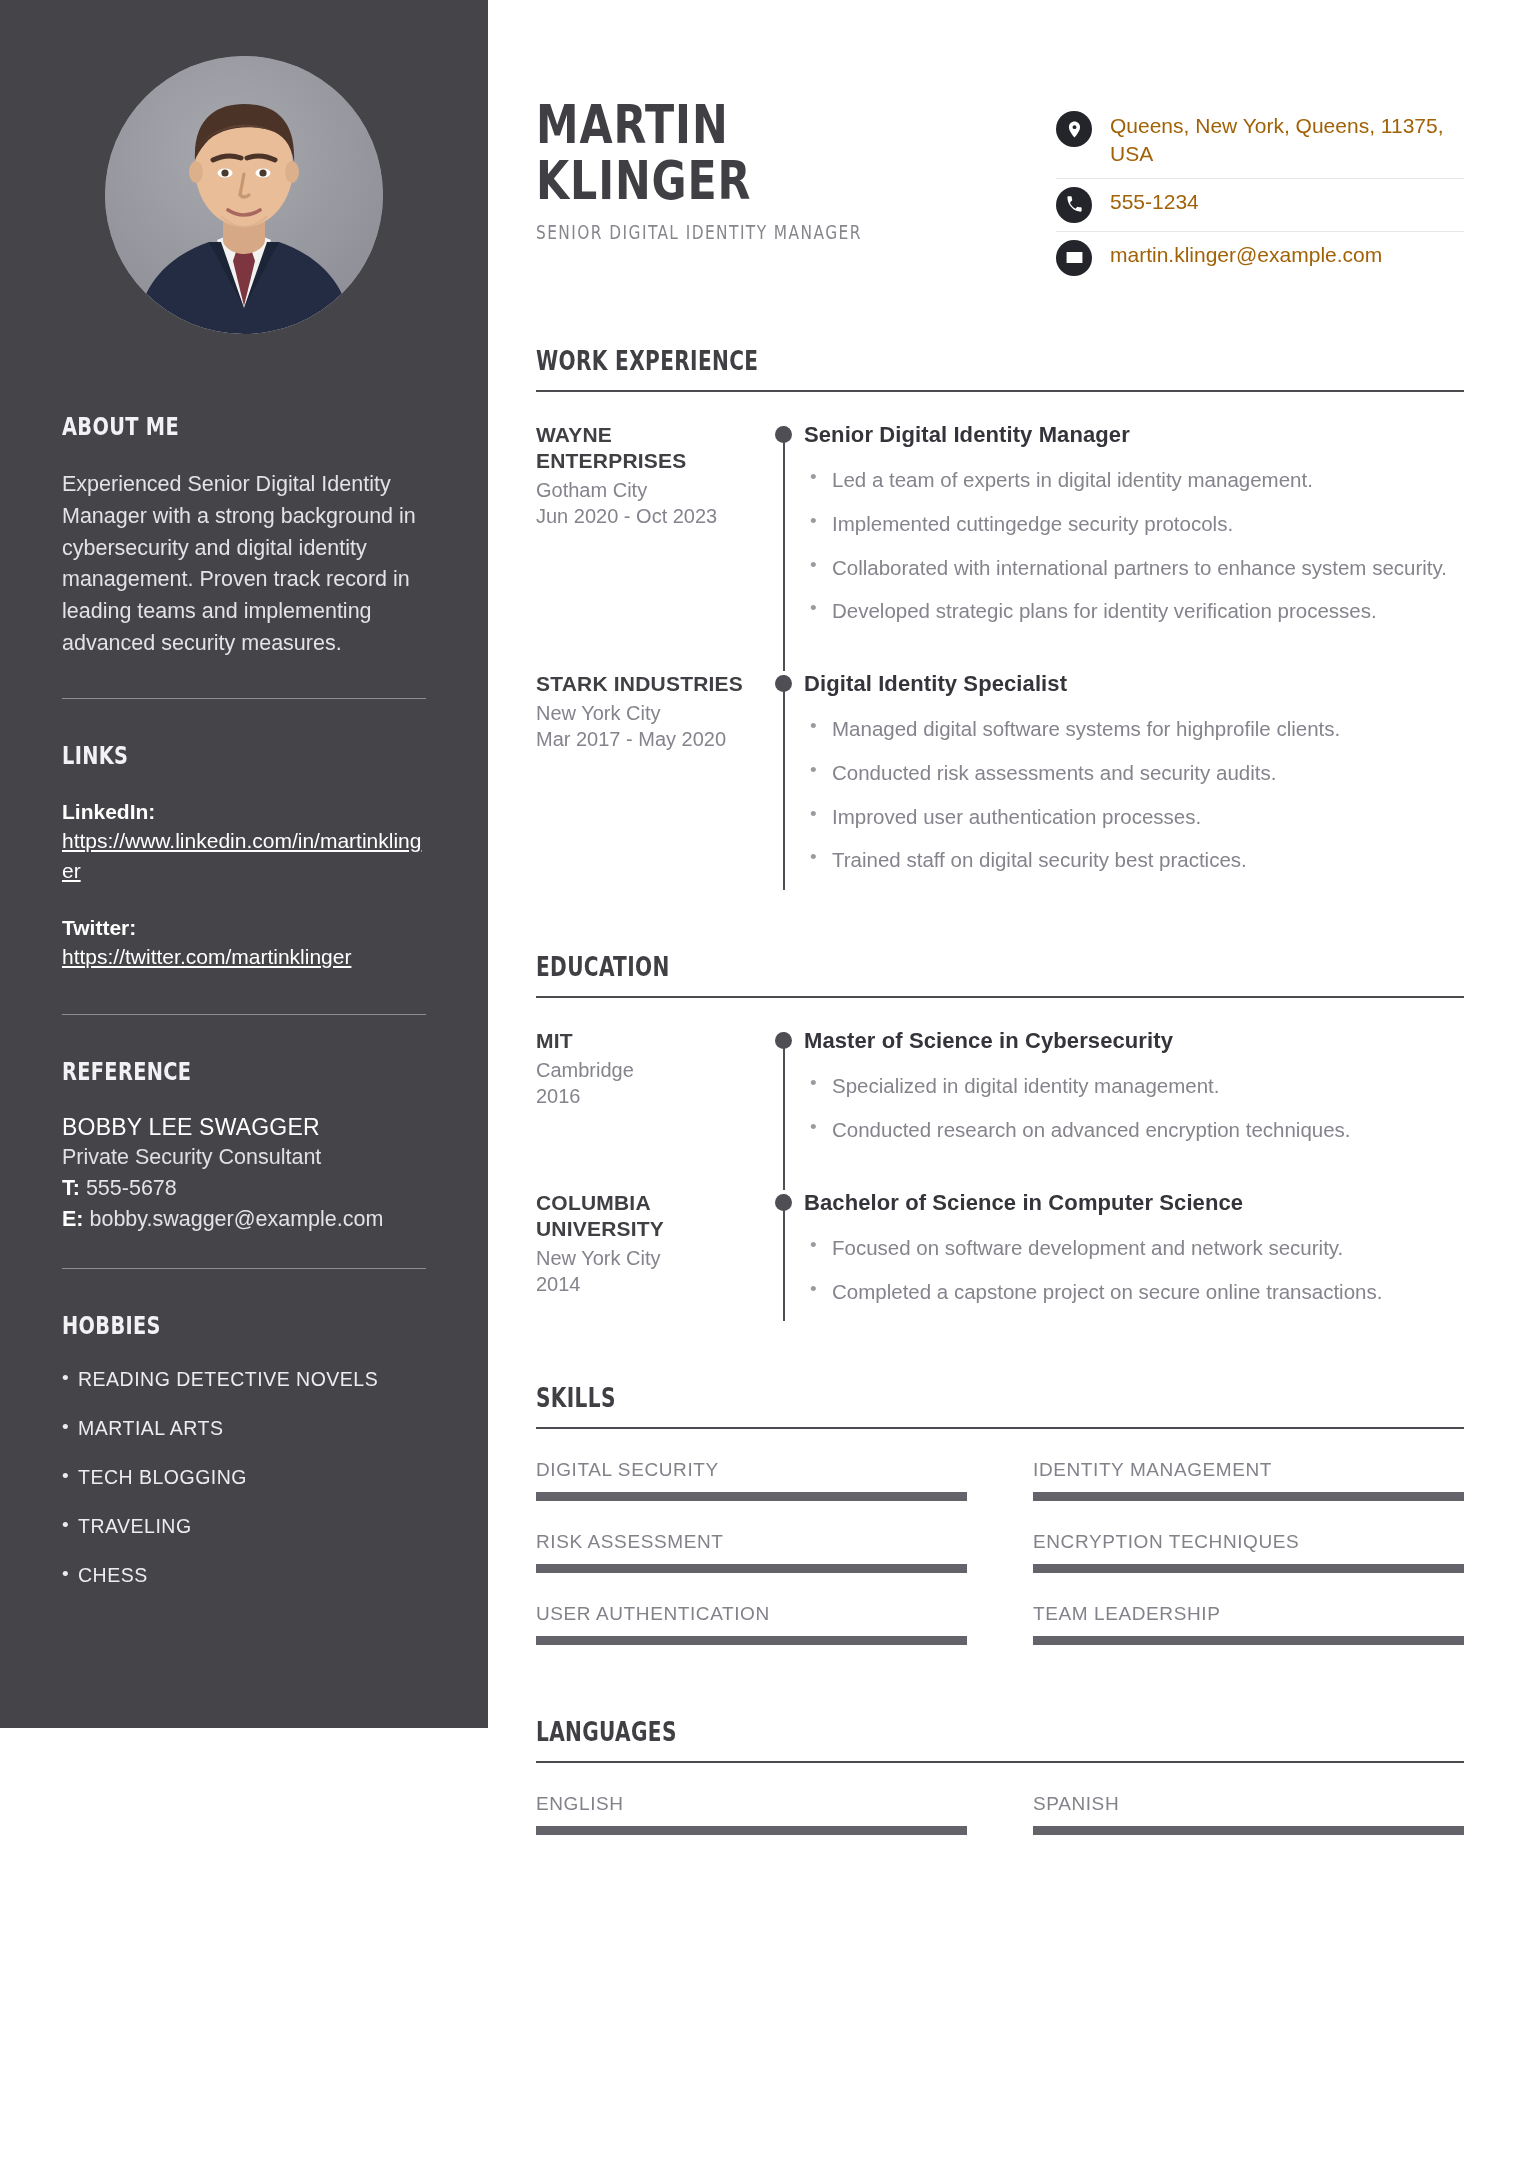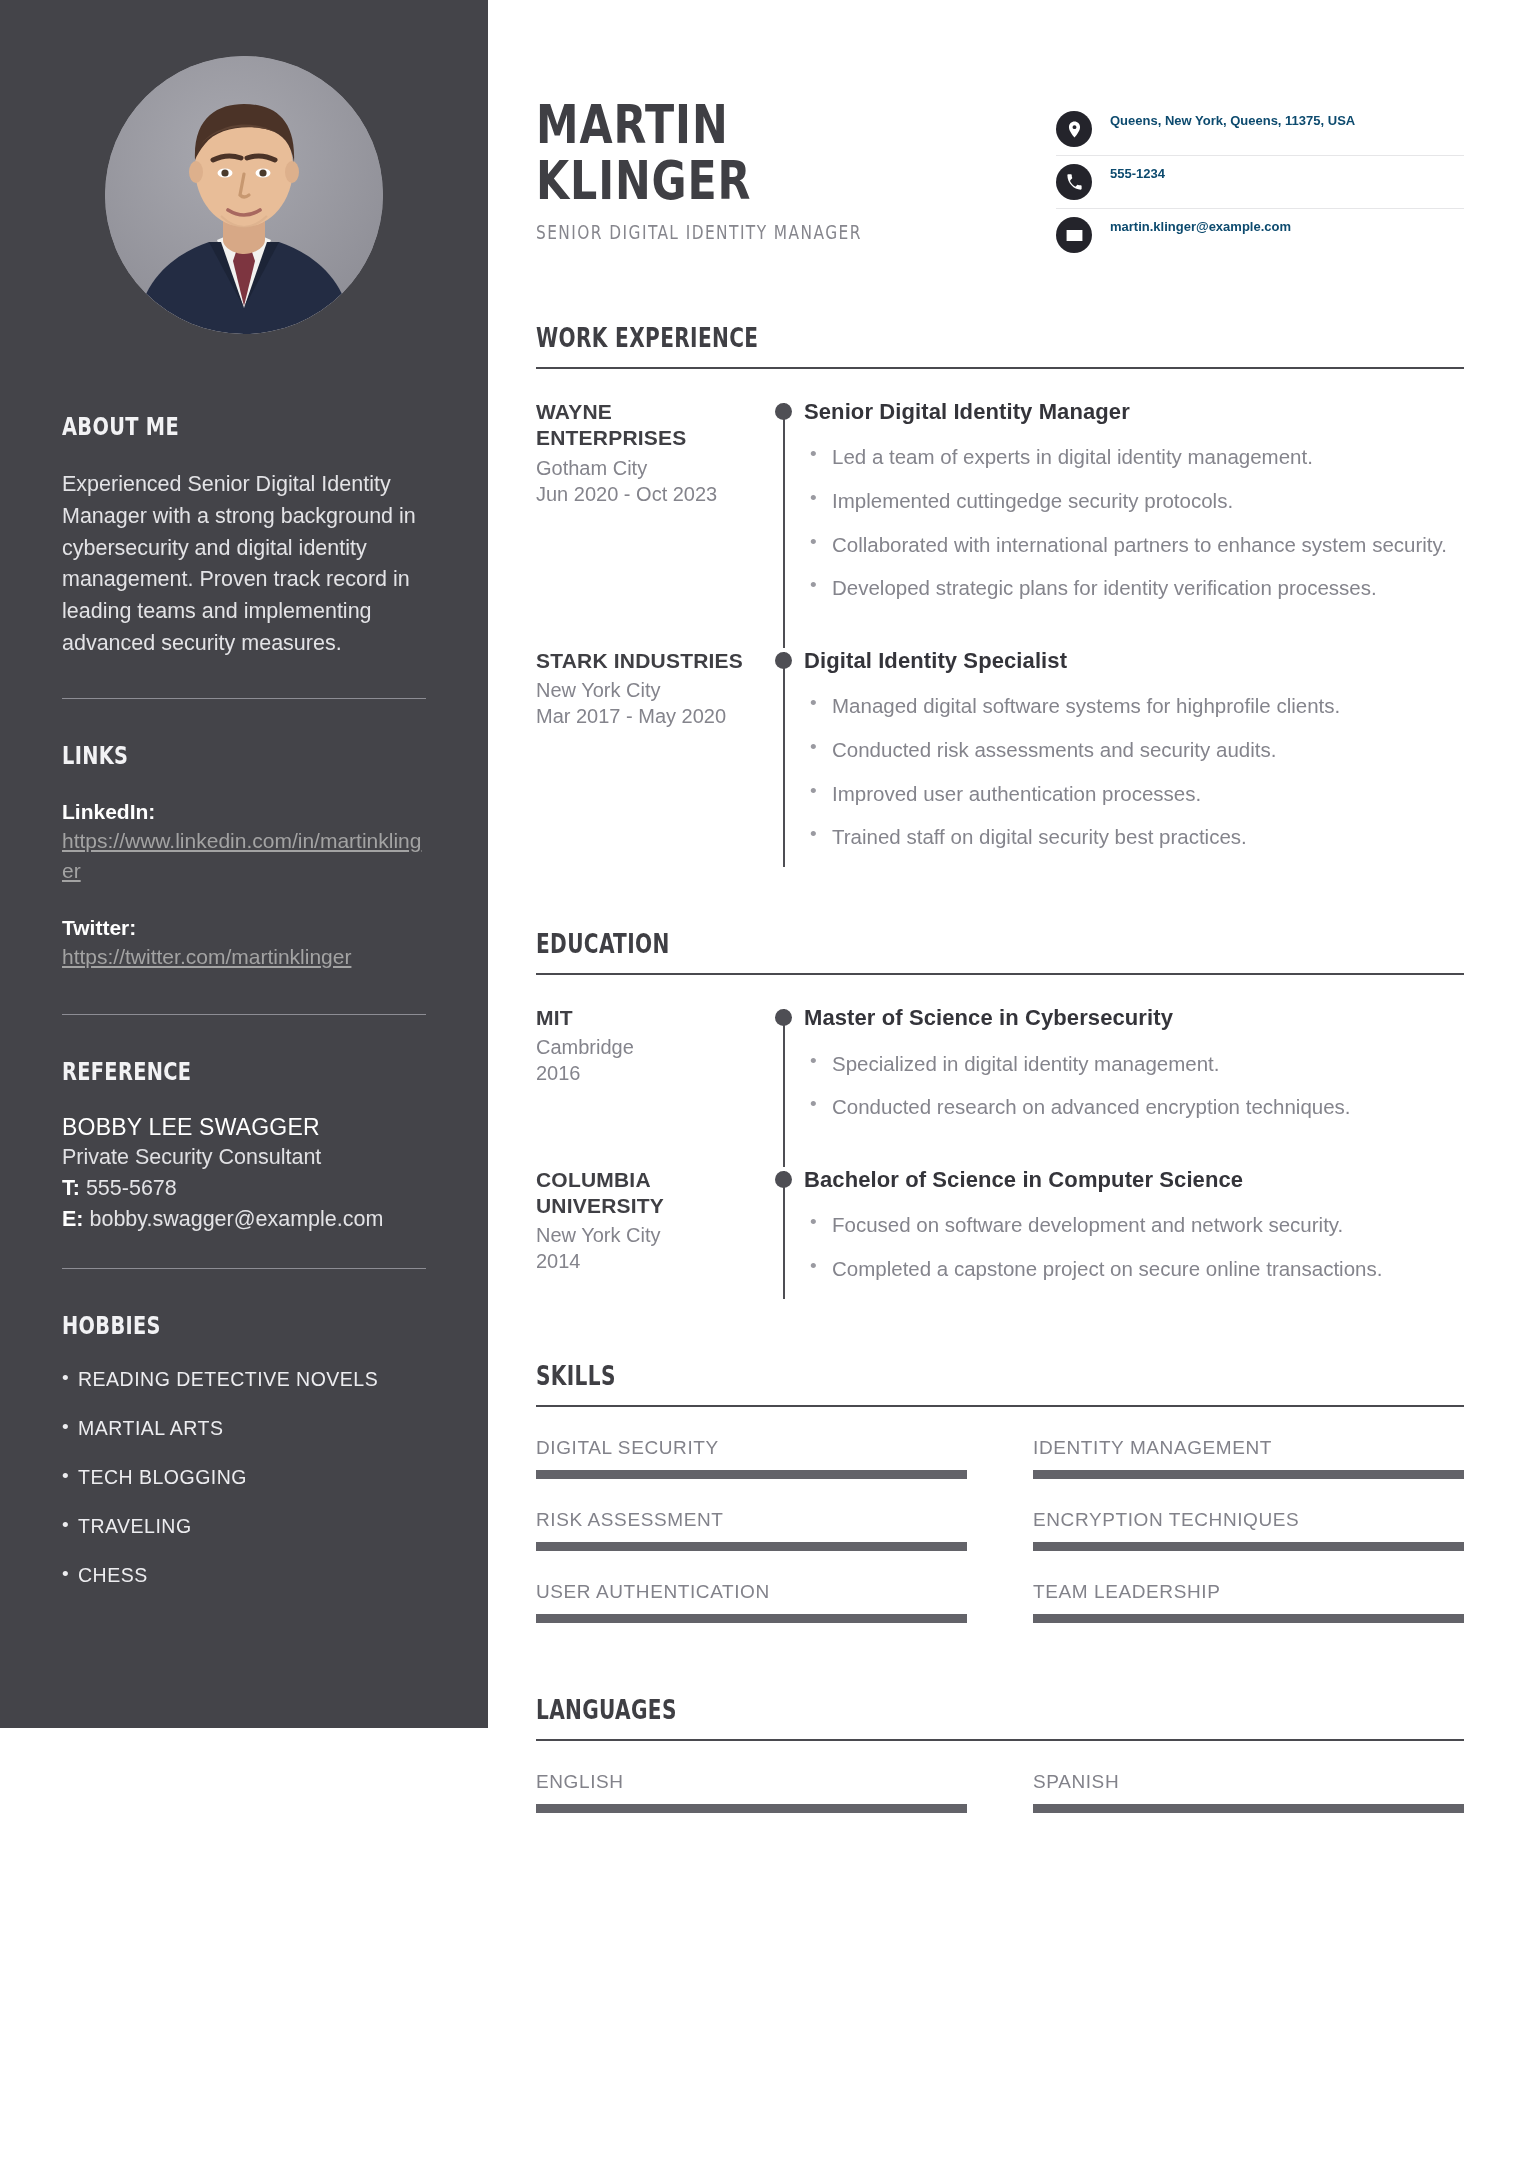--- a/index.html
+++ b/index.html
@@ -58,21 +58,21 @@
   .s-about .side-body{ margin-top:28px; }
   .about-div{ margin-top:38px; }
 
   .s-links{ margin-top:42px; }
   .s-links .block{ margin-top:28px; }
   .link-label{
     color:#ffffff; font-weight:bold; font-size:21px;
     display:block; line-height:1.35;
   }
   .link-url{
-    color:#a3a3a3; font-size:21px; line-height:1.42;
+    color:#ffffff; font-size:21px; line-height:1.42;
     text-decoration:underline; display:block;
     word-break:break-all; font-weight:300;
   }
   .links-div{ margin-top:42px; }
 
   .s-ref{ margin-top:42px; }
   .ref-name{
     color:#ffffff; font-size:23px; margin-top:28px;
     letter-spacing:0.2px; font-weight:400;
   }
@@ -129,22 +129,22 @@
   .c-row{ display:flex; align-items:flex-start; padding:0 0 0 0; }
   .c-row + .c-row{ border-top:1px solid #e6e6e8; }
   .c-icon{
     width:36px; height:36px; border-radius:50%;
     background:#24242b; flex:0 0 36px;
     display:flex; align-items:center; justify-content:center;
     margin:8px 18px 8px 0;
   }
   .c-icon svg{ width:19px; height:19px; fill:#ffffff; }
   .c-text{
-    font-size:13px; color:#0c4a6e; line-height:1.33;
-    padding:9px 0 10px 0; font-weight:700;
+    font-size:21px; color:#a16207; line-height:1.33;
+    padding:9px 0 10px 0; font-weight:400;
   }
 
   
   .sec{ margin-top:62px; }
   .sec-h{
     font-family:"DejaVu Sans Condensed","Liberation Sans Narrow","Liberation Sans", sans-serif;
     font-weight:bold; font-size:26px; color:#3f3f44;
     text-transform:uppercase; letter-spacing:0.4px;
     transform:scaleX(0.86); transform-origin:left center;
   }

